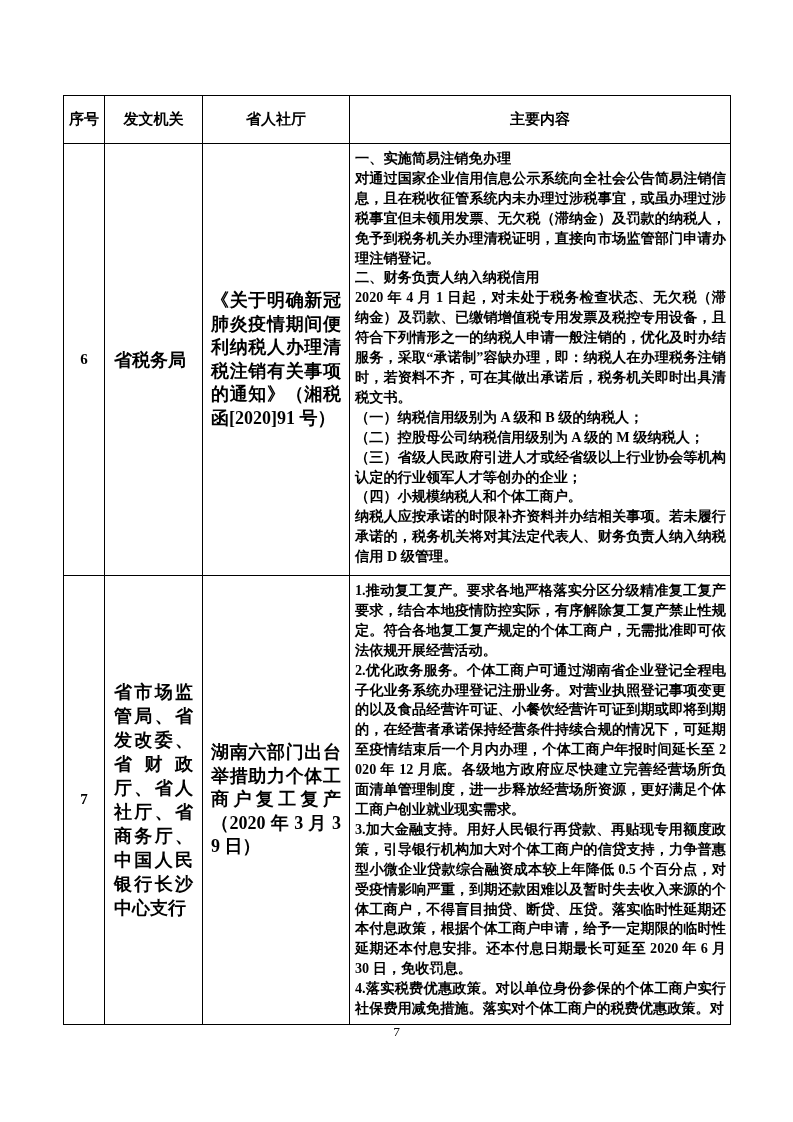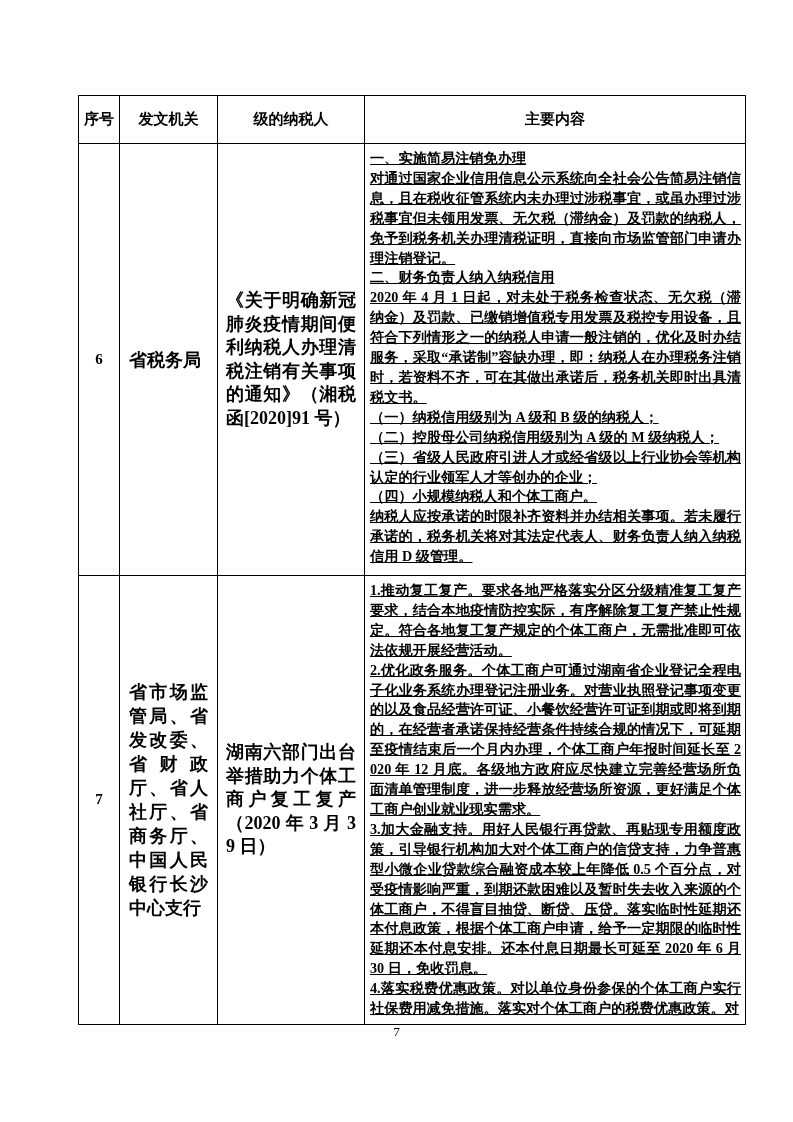--- a/index.html
+++ b/index.html
@@ -13,21 +13,21 @@
     overflow: hidden;
   }
   .page {
     position: absolute;
     left: 0; top: 0;
     width: 793px; height: 1122px;
     background: #ffffff;
   }
   table.policy-table {
     position: absolute;
-    left: 78px;
+    left: 63px;
     top: 95px;
     width: 667px;
     border-collapse: collapse;
     table-layout: fixed;
   }
   table.policy-table th,
   table.policy-table td {
     border: 1.5px solid #000000;
     font-weight: bold;
     color: #000000;
@@ -72,21 +72,20 @@
     text-justify: inter-character;
     word-break: break-all;
   }
   td.content-cell {
     font-size: 14.2px;
     line-height: 19.9px;
     vertical-align: top;
     padding: 5px 4px 5px 5px;
     text-align: justify;
     text-justify: inter-character;
-    text-decoration: underline;
   }
   td.content-cell p {
     margin: 0;
     word-break: break-all;
     text-align: justify;
   }
   .page-footer {
     position: absolute;
     left: 0;
     top: 1024px;
@@ -106,21 +105,21 @@
     <colgroup>
       <col class="c-num">
       <col class="c-agency">
       <col class="c-doc">
       <col class="c-content">
     </colgroup>
     <thead>
       <tr class="header-row">
         <th class="hdr">序号</th>
         <th class="hdr">发文机关</th>
-        <th class="hdr">级的纳税人</th>
+        <th class="hdr">省人社厅</th>
         <th class="hdr">主要内容</th>
       </tr>
     </thead>
     <tbody>
       <tr class="data-row-6">
         <td class="num-cell">6</td>
         <td class="agency-cell">省税务局</td>
         <td class="doc-cell">《关于明确新冠肺炎疫情期间便利纳税人办理清税注销有关事项的通知》（湘税函[2020]91 号）</td>
         <td class="content-cell">
           <p>一、实施简易注销免办理</p>

